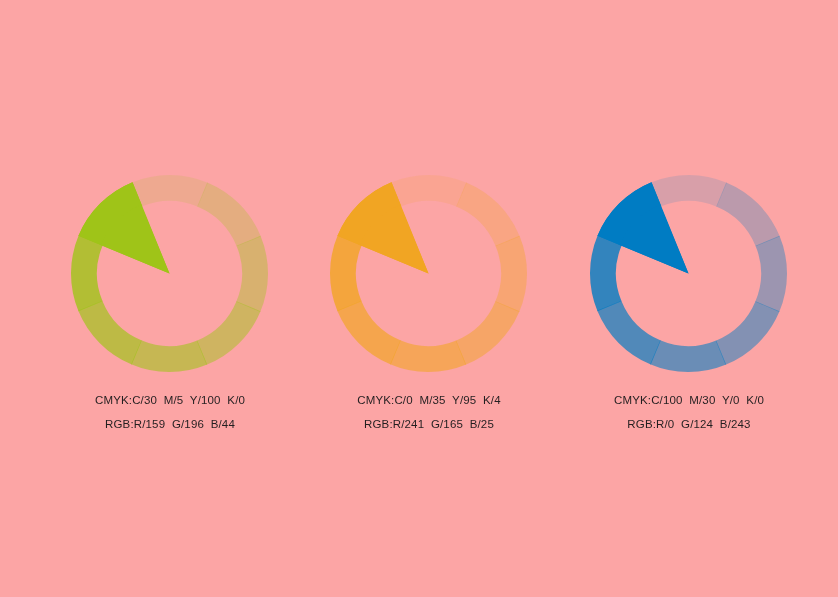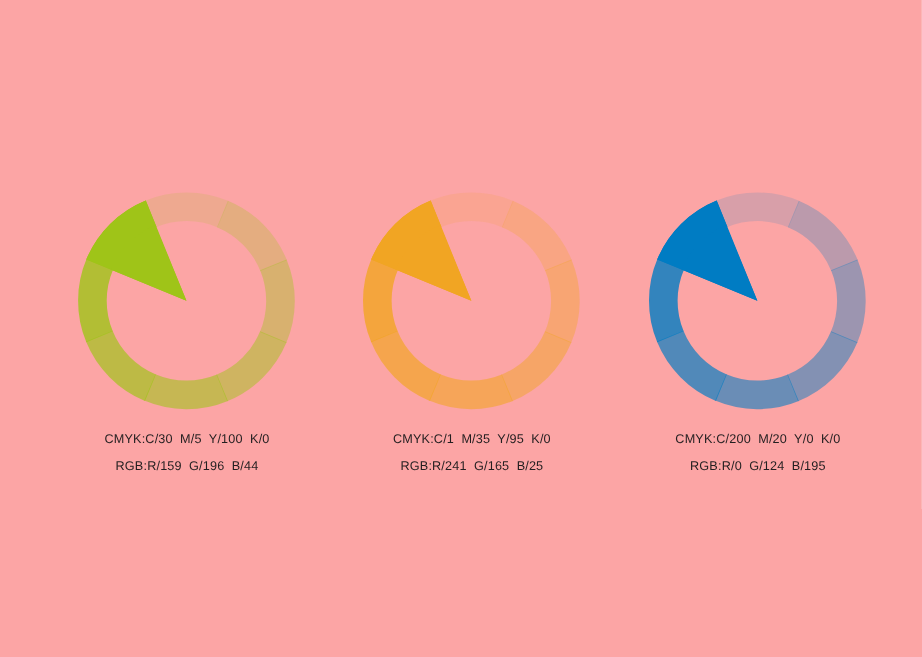--- a/index.html
+++ b/index.html
@@ -92,21 +92,21 @@
             <path d="M 136.19431808796134 189.50213395236176 A 98.5 98.5 0 0 1 60.09212275286348 189.2032797938911 L 70.23024263535638 165.26129731022442 A 72.5 72.5 0 0 0 126.24454884646902 165.48126610706828 Z" fill="#f1a523" fill-opacity="0.58"></path>
             <path d="M 60.805681912038665 189.50213395236176 A 98.5 98.5 0 0 1 7.204625329448106 135.4784337656904 L 31.30289681609125 125.71762891383304 A 72.5 72.5 0 0 0 70.755451153531 165.48126610706828 Z" fill="#f1a523" fill-opacity="0.68"></path>
             <path d="M 7.497866047638254 136.19431808796136 A 98.5 98.5 0 0 1 7.796720206108915 60.092122752863474 L 31.738702689775593 70.23024263535636 A 72.5 72.5 0 0 0 31.518733892931706 126.24454884646902 Z" fill="#f1a523" fill-opacity="0.8"></path>
             <path d="M 7.49786604763824 60.805681912038715 A 98.5 98.5 0 0 1 61.5215662343096 7.204625329448106 L 71.28237108616696 31.30289681609125 A 72.5 72.5 0 0 0 31.518733892931692 70.75545115353103 Z" fill="#f1a523" fill-opacity="1"></path>
           </g>
           <path d="M 7.49786604763824 60.805681912038715 A 98.5 98.5 0 0 1 61.5215662343096 7.204625329448106 L 98.49624584428774 98.4907314340436 A 0.01 0.01 0 0 0 98.49076120467488 98.49617316567635 Z" fill="#f1a523"></path>
           <path d="M 98.5 98.5 L 29.67097482790912 69.99008428880086 A 74.5 74.5 0 0 1 69.99008428880083 29.670974827909134 L 98.5 98.5 Z" fill="#f1a523"></path>
         </svg>
       </div>
       <div class="spec-block">
-        <div class="spec-line">CMYK:C/1  M/35  Y/95  K/0</div>
+        <div class="spec-line">CMYK:C/0  M/35  Y/95  K/4</div>
         <div class="spec-line">RGB:R/241  G/165  B/25</div>
       </div>
     </div>
     <div class="swatch-group" style="left: 549px;">
       <div class="swatch-dial">
         <svg viewBox="0 0 197 197" width="197" height="197">
           <g>
             <path d="M 60.805681912038665 7.497866047638254 A 98.5 98.5 0 0 1 136.90787724713655 7.796720206108915 L 126.76975736464365 31.738702689775593 A 72.5 72.5 0 0 0 70.755451153531 31.518733892931706 Z" fill="#007cc3" fill-opacity="0.14"></path>
             <path d="M 136.19431808796134 7.497866047638254 A 98.5 98.5 0 0 1 189.7953746705519 61.521566234309624 L 165.69710318390875 71.28237108616699 A 72.5 72.5 0 0 0 126.24454884646902 31.518733892931706 Z" fill="#007cc3" fill-opacity="0.26"></path>
             <path d="M 189.50213395236176 60.80568191203866 A 98.5 98.5 0 0 1 189.20327979389108 136.90787724713655 L 165.2612973102244 126.76975736464365 A 72.5 72.5 0 0 0 165.48126610706828 70.755451153531 Z" fill="#007cc3" fill-opacity="0.38"></path>
@@ -114,17 +114,17 @@
             <path d="M 136.19431808796134 189.50213395236176 A 98.5 98.5 0 0 1 60.09212275286348 189.2032797938911 L 70.23024263535638 165.26129731022442 A 72.5 72.5 0 0 0 126.24454884646902 165.48126610706828 Z" fill="#007cc3" fill-opacity="0.58"></path>
             <path d="M 60.805681912038665 189.50213395236176 A 98.5 98.5 0 0 1 7.204625329448106 135.4784337656904 L 31.30289681609125 125.71762891383304 A 72.5 72.5 0 0 0 70.755451153531 165.48126610706828 Z" fill="#007cc3" fill-opacity="0.68"></path>
             <path d="M 7.497866047638254 136.19431808796136 A 98.5 98.5 0 0 1 7.796720206108915 60.092122752863474 L 31.738702689775593 70.23024263535636 A 72.5 72.5 0 0 0 31.518733892931706 126.24454884646902 Z" fill="#007cc3" fill-opacity="0.8"></path>
             <path d="M 7.49786604763824 60.805681912038715 A 98.5 98.5 0 0 1 61.5215662343096 7.204625329448106 L 71.28237108616696 31.30289681609125 A 72.5 72.5 0 0 0 31.518733892931692 70.75545115353103 Z" fill="#007cc3" fill-opacity="1"></path>
           </g>
           <path d="M 7.49786604763824 60.805681912038715 A 98.5 98.5 0 0 1 61.5215662343096 7.204625329448106 L 98.49624584428774 98.4907314340436 A 0.01 0.01 0 0 0 98.49076120467488 98.49617316567635 Z" fill="#007cc3"></path>
           <path d="M 98.5 98.5 L 29.67097482790912 69.99008428880086 A 74.5 74.5 0 0 1 69.99008428880083 29.670974827909134 L 98.5 98.5 Z" fill="#007cc3"></path>
         </svg>
       </div>
       <div class="spec-block">
-        <div class="spec-line">CMYK:C/200  M/20  Y/0  K/0</div>
-        <div class="spec-line">RGB:R/0  G/124  B/195</div>
+        <div class="spec-line">CMYK:C/100  M/30  Y/0  K/0</div>
+        <div class="spec-line">RGB:R/0  G/124  B/243</div>
       </div>
     </div>
   </div>
 
 </body></html>

